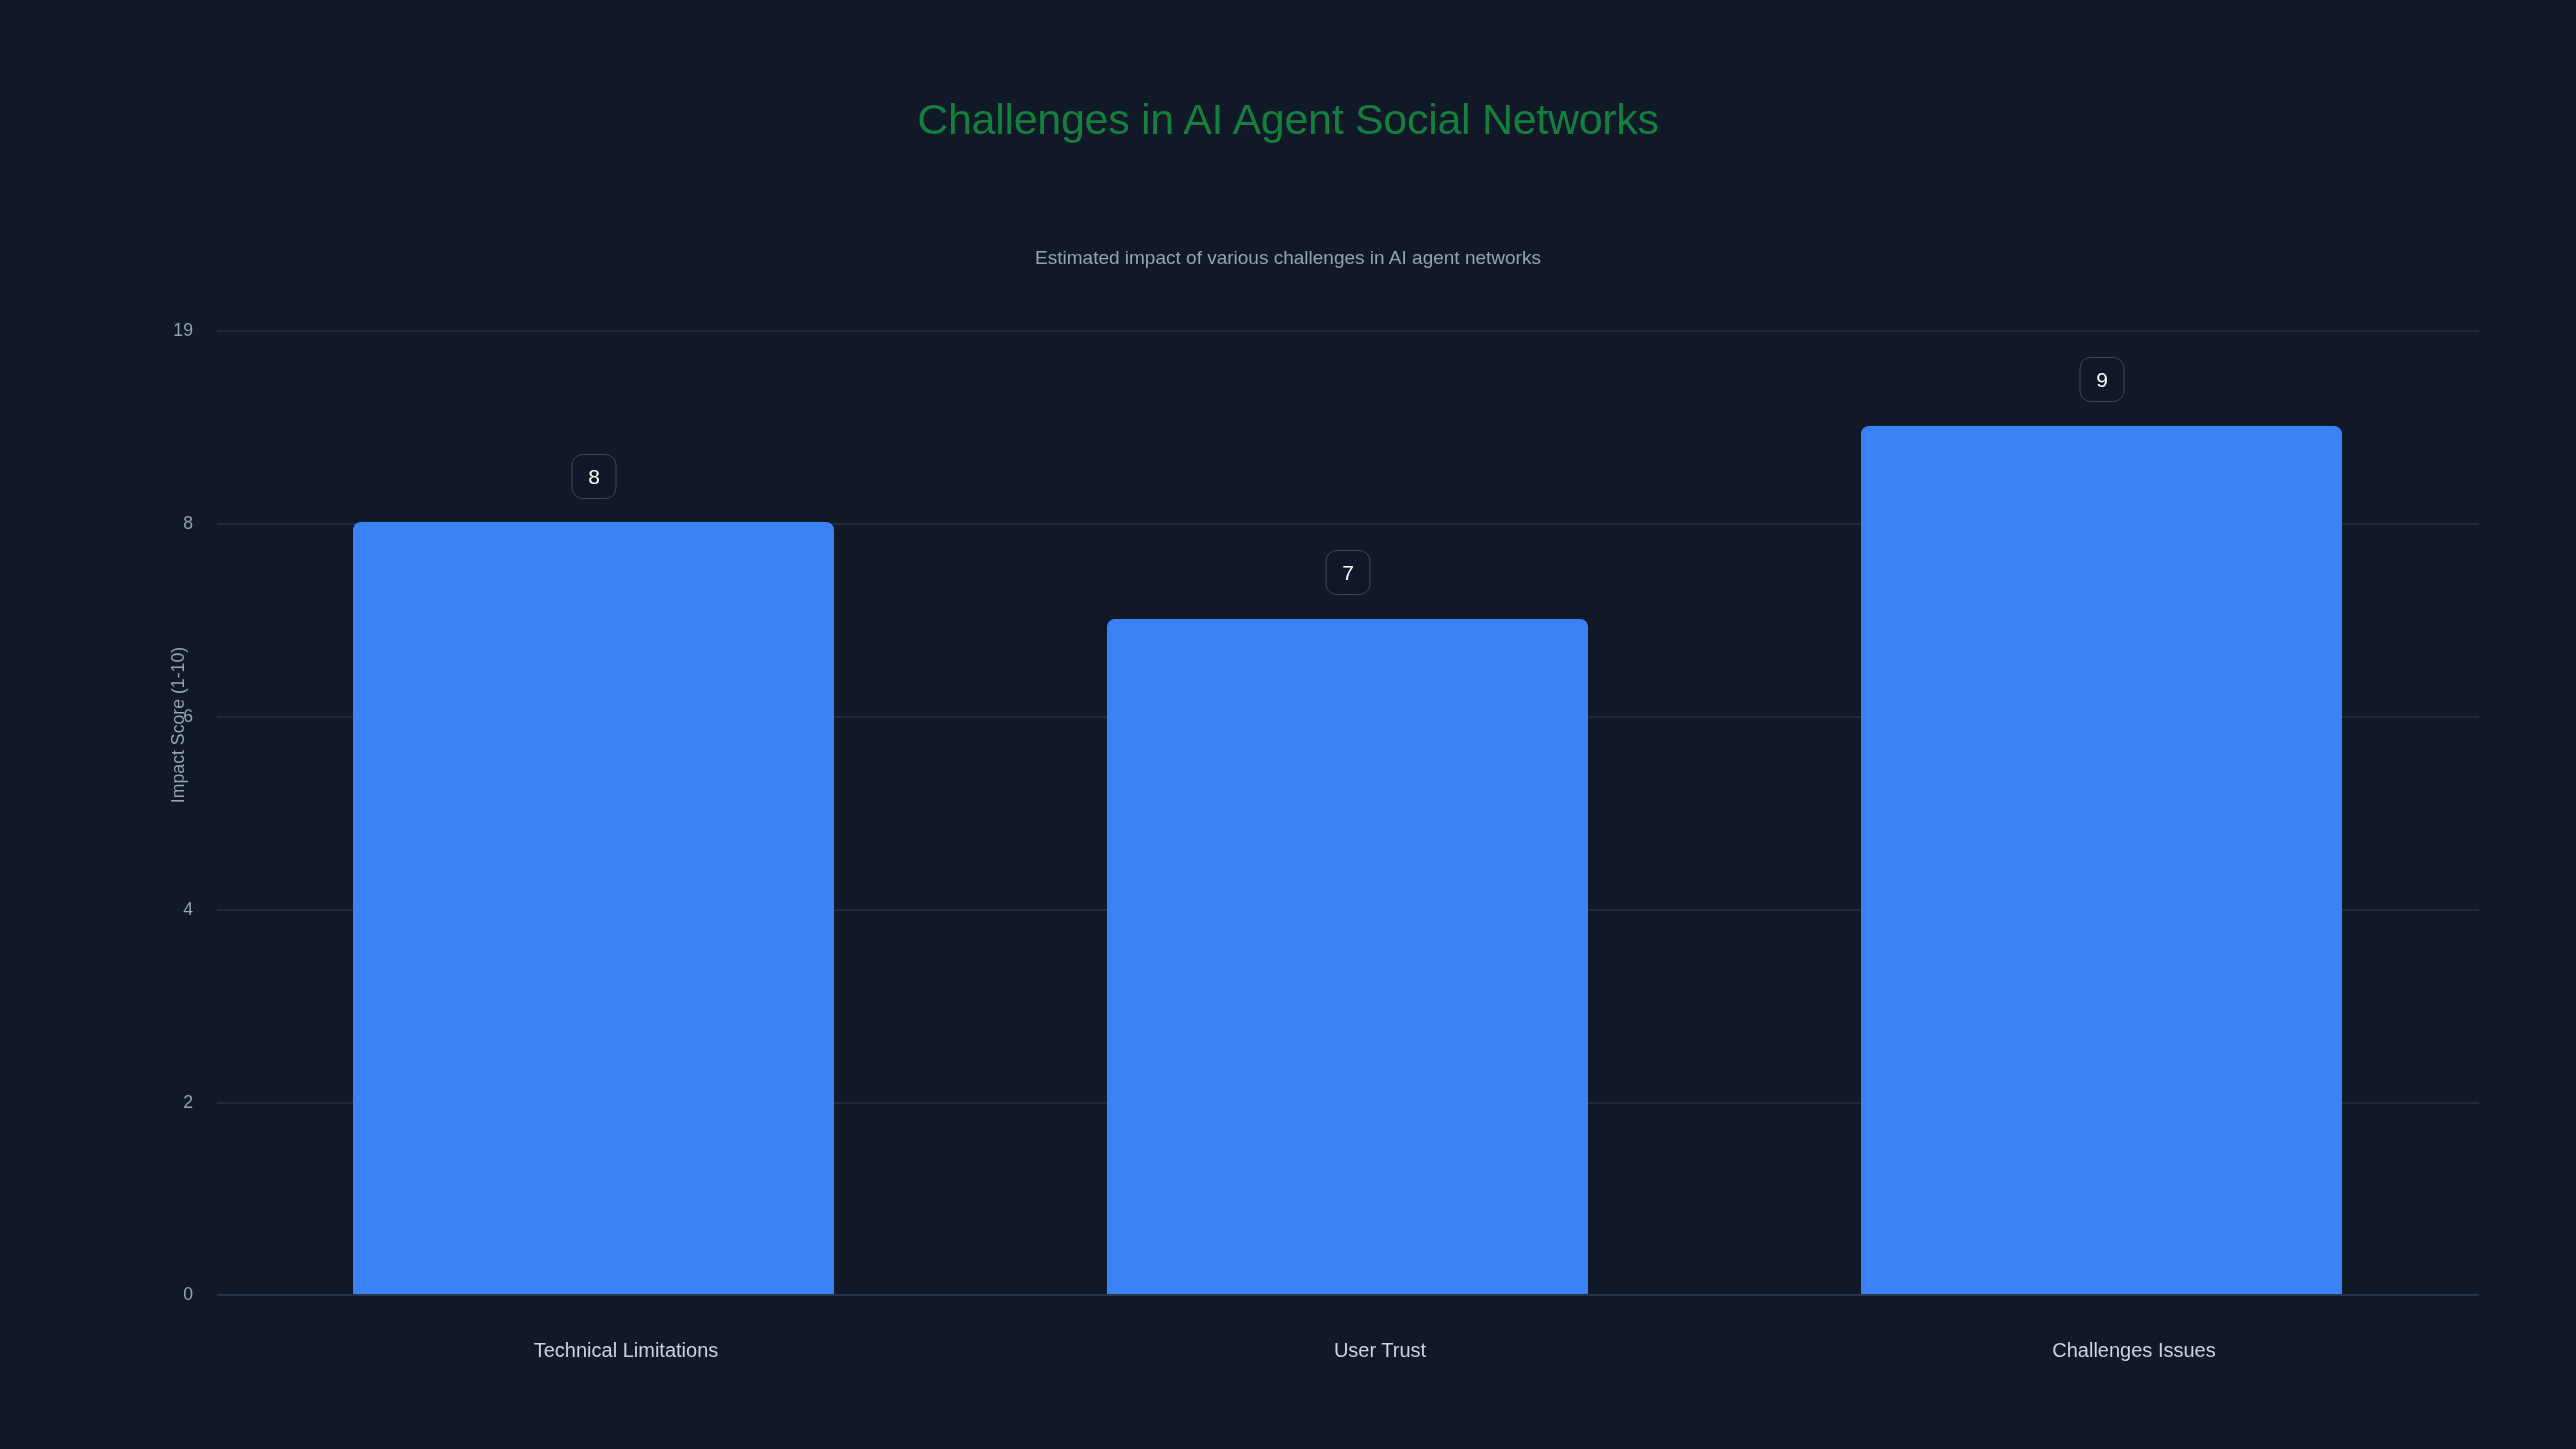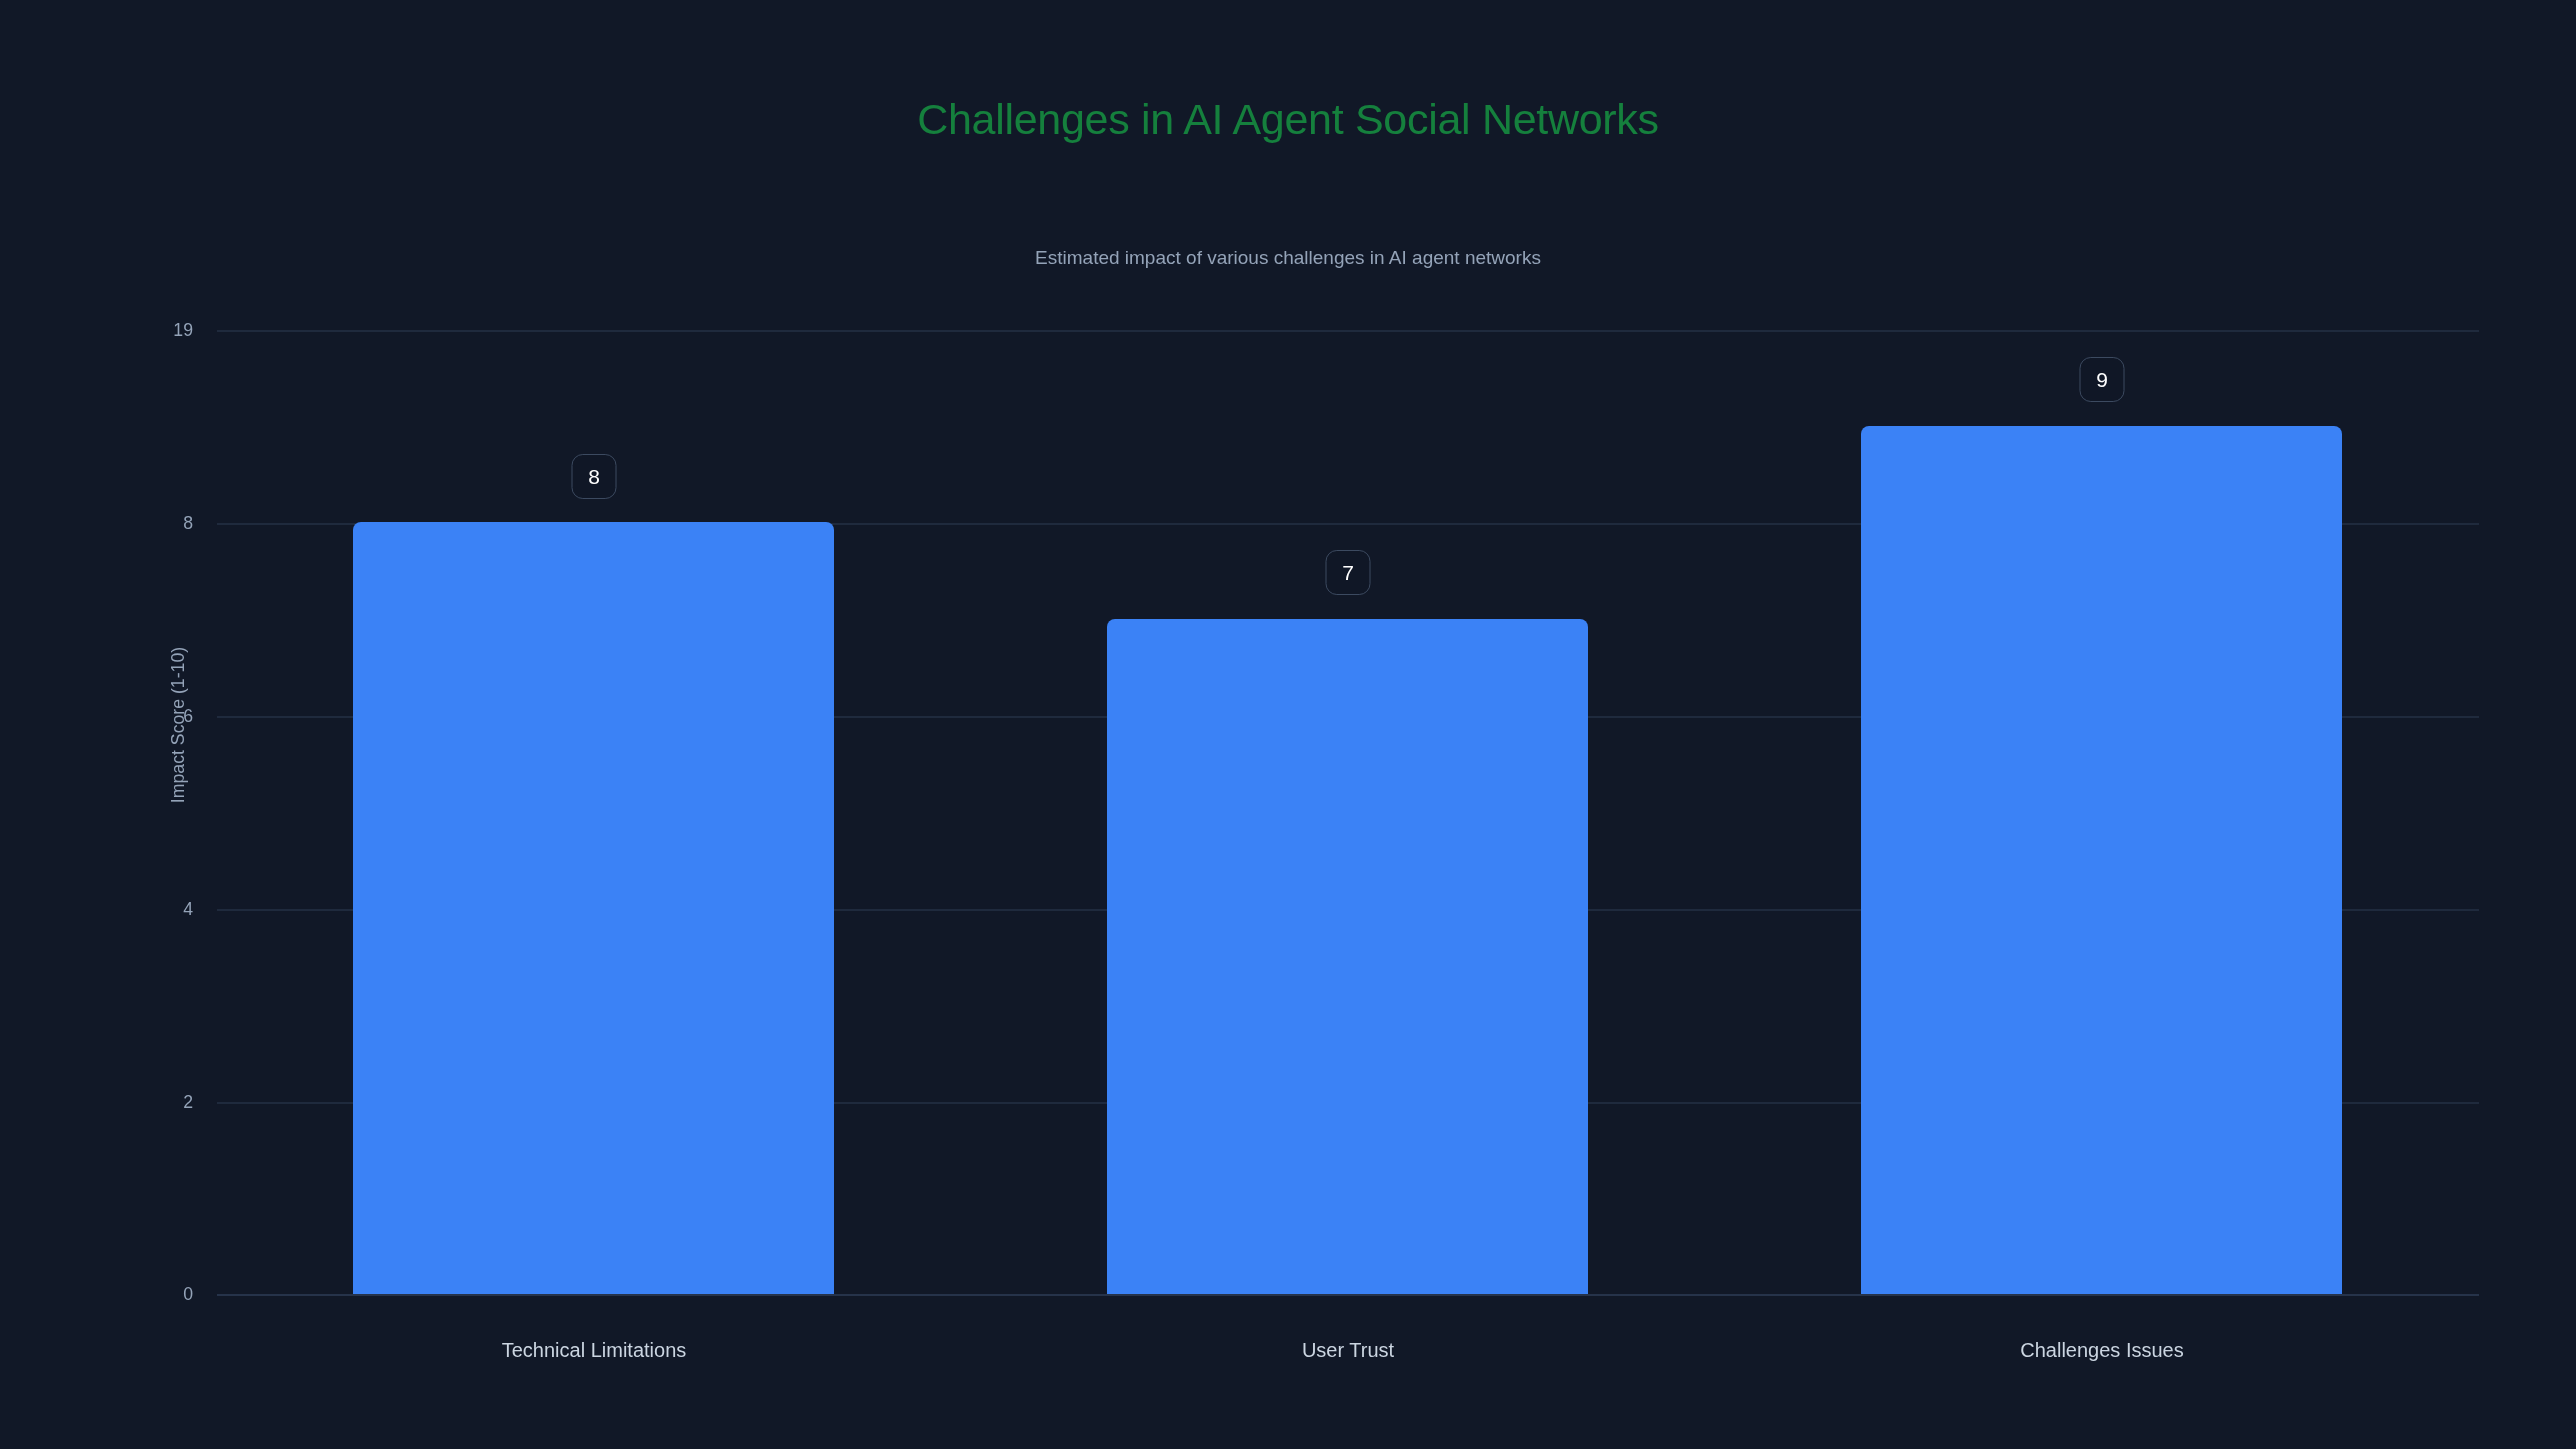--- a/index.html
+++ b/index.html
@@ -101,20 +101,21 @@
     line-height:1;
   }
 
   .xtick {
     position:absolute;
     top:1339px;
     transform:translateX(-50%);
     color:#cbd5e1;
     font-size:20px;
     white-space:nowrap;
+    margin-left:32px;
   }
 </style>
 </head>
 <body>
 
 <div id="chart-root">
 
   <div id="chart-title">Challenges in AI Agent Social Networks</div>
 
   <div id="chart-subtitle">Estimated impact of various challenges in AI agent networks</div>

